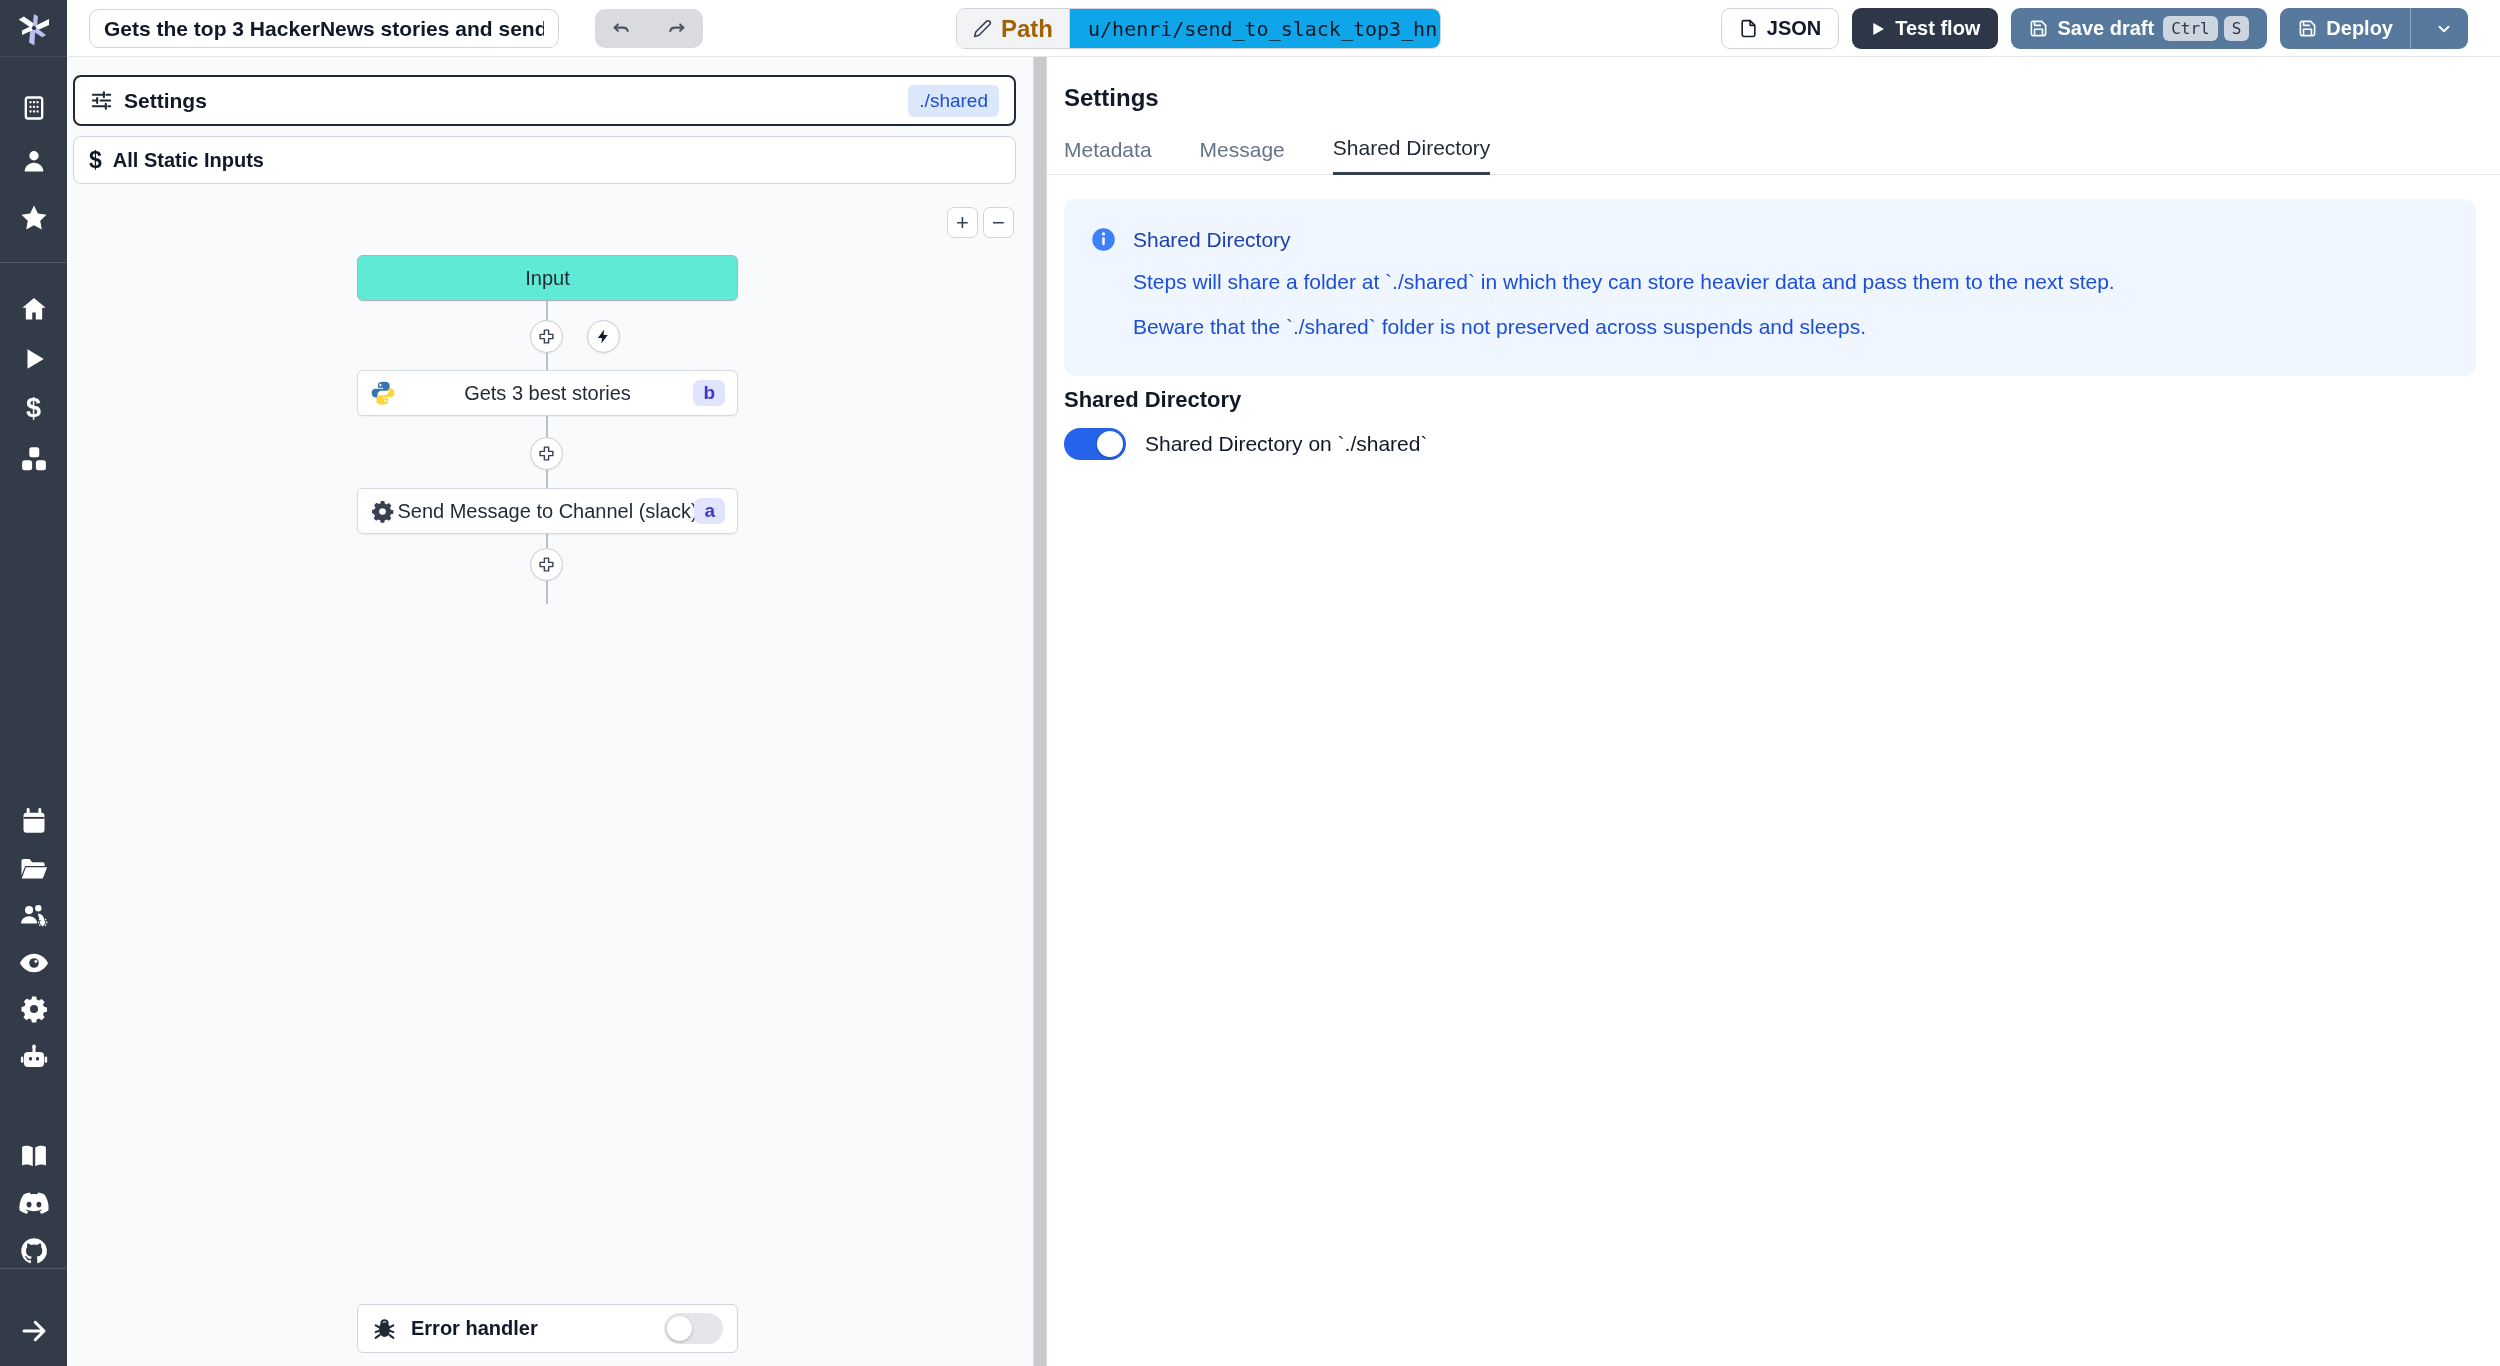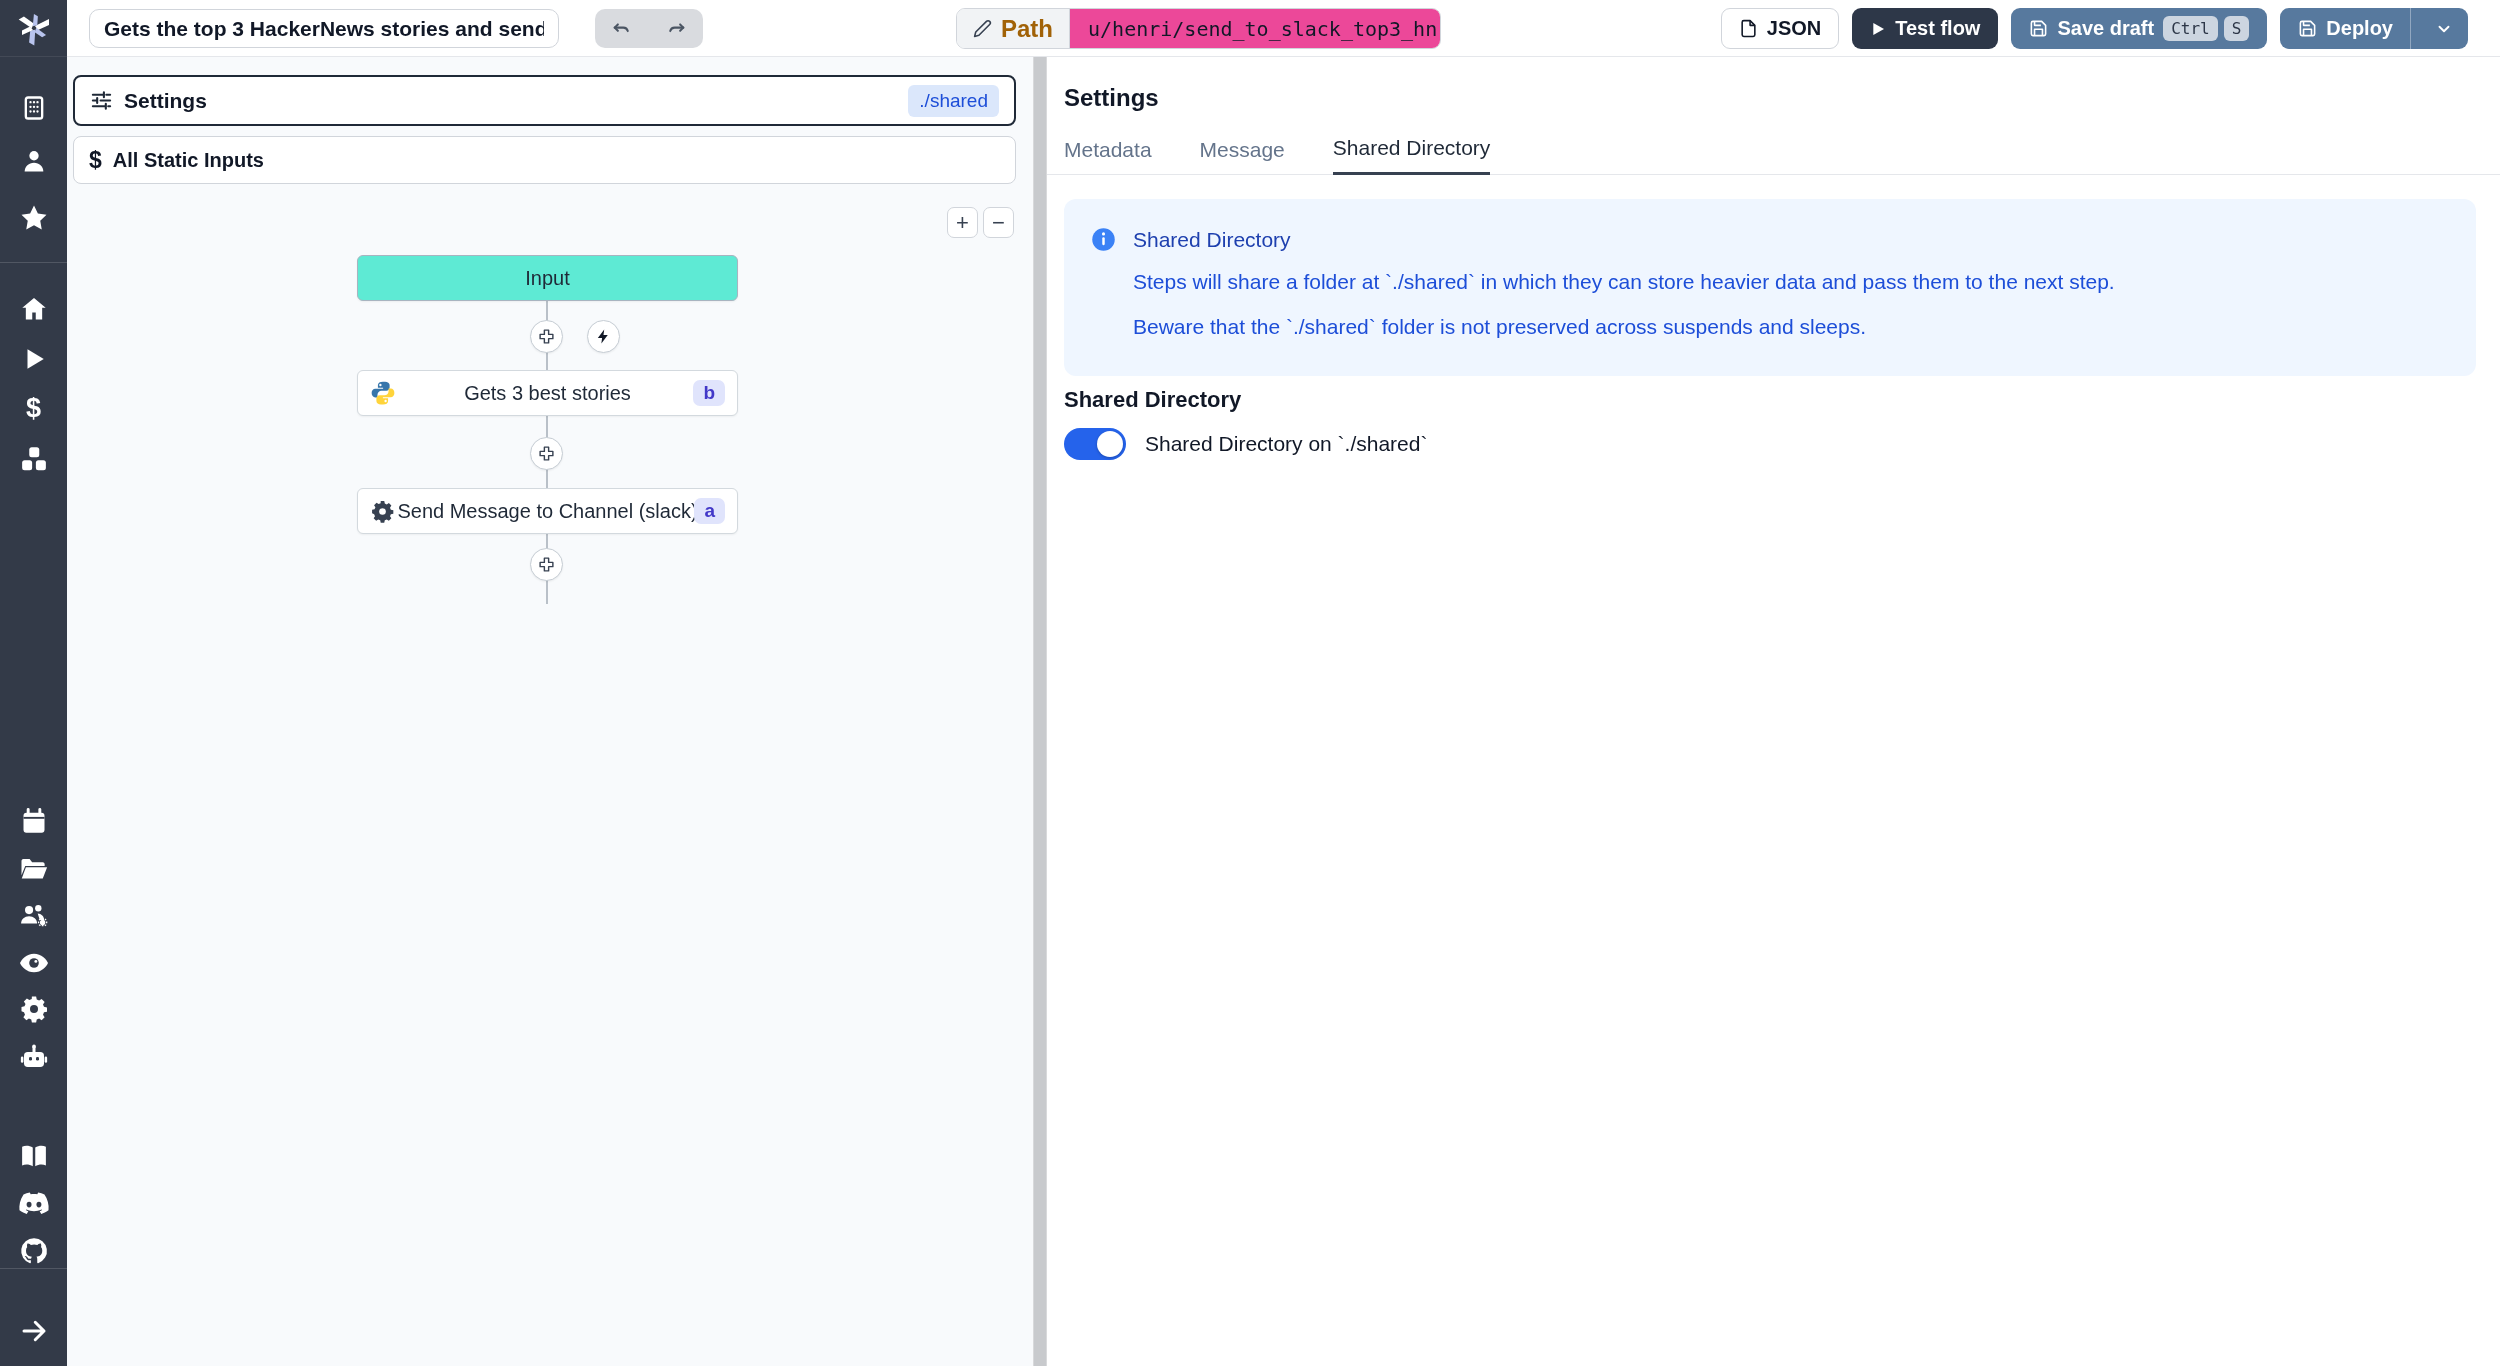--- a/index.html
+++ b/index.html
@@ -16,21 +16,21 @@
   .sdollar { color:#fff; font-size:27px; font-weight:bold; }
 
   
   .topbar { position:absolute; left:67px; top:0; width:2433px; height:57px; background:#fff; border-bottom:1px solid #e5e7eb; z-index:10; }
   .title-input { position:absolute; left:22px; top:9px; width:470px; height:39px; border:1px solid #d1d5db; border-radius:10px; padding:0 14px; font-size:21px; font-weight:700; color:#111827; font-family:"Liberation Sans", sans-serif; outline:none; background:#fff; white-space:nowrap; overflow:hidden; }
   .undoredo { position:absolute; left:528px; top:9px; width:108px; height:39px; background:#d9dbdf; border-radius:10px; display:flex; align-items:center; justify-content:space-around; }
   .ur-btn { width:46px; height:33px; display:flex; align-items:center; justify-content:center; border-radius:8px; cursor:pointer; }
   .path-group { position:absolute; left:889px; top:8px; height:41px; display:flex; align-items:stretch; border:1px solid #d1d5db; border-radius:9px; overflow:hidden; background:#fff; }
   .path-left { display:flex; align-items:center; gap:9px; background:#f1f3f5; padding:0 16px; border-right:1px solid #d1d5db; cursor:pointer; }
   .path-left span { font-size:24px; font-weight:700; color:#a16207; }
-  .path-value { display:flex; align-items:center; padding:0 18px; font-size:20px; color:#111827; width:370px; background:#ec4899; }
+  .path-value { display:flex; align-items:center; padding:0 18px; font-size:20px; color:#111827; width:370px; background:#0ea5e9; }
   .tb-actions { position:absolute; right:32px; top:8px; height:41px; display:flex; gap:13px; }
   .btn { height:41px; border-radius:9px; display:flex; align-items:center; gap:9px; padding:0 17px; font-size:20px; font-weight:600; cursor:pointer; border:1px solid transparent; }
   .btn-json { background:#fff; border-color:#d1d5db; color:#111827; }
   .btn-dark { background:#2d3748; color:#fff; }
   .btn-blue { background:#57799e; color:#fff; }
   .kbd { font-family:"DejaVu Sans Mono", monospace; font-size:16px; background:#ccd5e0; color:#2d3748; border-radius:6px; padding:3px 8px; font-weight:400; }
   .kbd + .kbd { margin-left:-3px; }
   .btn-deploy { padding-right:0; }
   .deploy-sep { width:1px; height:41px; background:rgba(255,255,255,.35); margin-left:8px; }
   .deploy-caret { width:47px; height:41px; display:flex; align-items:center; justify-content:center; cursor:pointer; }
@@ -352,20 +352,32 @@
     <span class="nbadge">a</span>
   </div>
 
   <div class="cbtn" style="left:463px;top:491px">
     <svg width="17" height="17" viewBox="0 0 24 24" fill="none" stroke="#374151" stroke-width="2" stroke-linejoin="round">
         <path d="M9 3h6v6h6v6h-6v6H9v-6H3V9h6z"></path>
       </svg>
   </div>
 
 
+  <div class="errnode">
+    <span style="display:flex">
+      <svg width="25" height="25" viewBox="0 0 24 24" fill="none" stroke="#1f2937" stroke-width="2" stroke-linecap="round">
+          <rect x="8" y="7" width="8" height="12" rx="4" fill="#1f2937"></rect>
+          <path d="M9 7a3 3 0 016 0M12 19v-8M3.5 9l3.5 2M3.5 15.5L7 14M3.5 21l3.7-2.7M20.5 9l-3.5 2M20.5 15.5L17 14M20.5 21l-3.7-2.7"></path>
+        </svg>
+    </span>
+    <span class="ntext">Error handler</span>
+    <span class="toggle toggle-off">
+        <span class="knob"></span>
+      </span>
+  </div>
 </section>
 
 <div class="vdivider"></div>
 
 <section class="settings-panel">
   <h2 class="sp-title">Settings</h2>
 
   <div class="sp-tabs">
     <div class="sp-tab">Metadata</div>
     <div class="sp-tab">Message</div>

